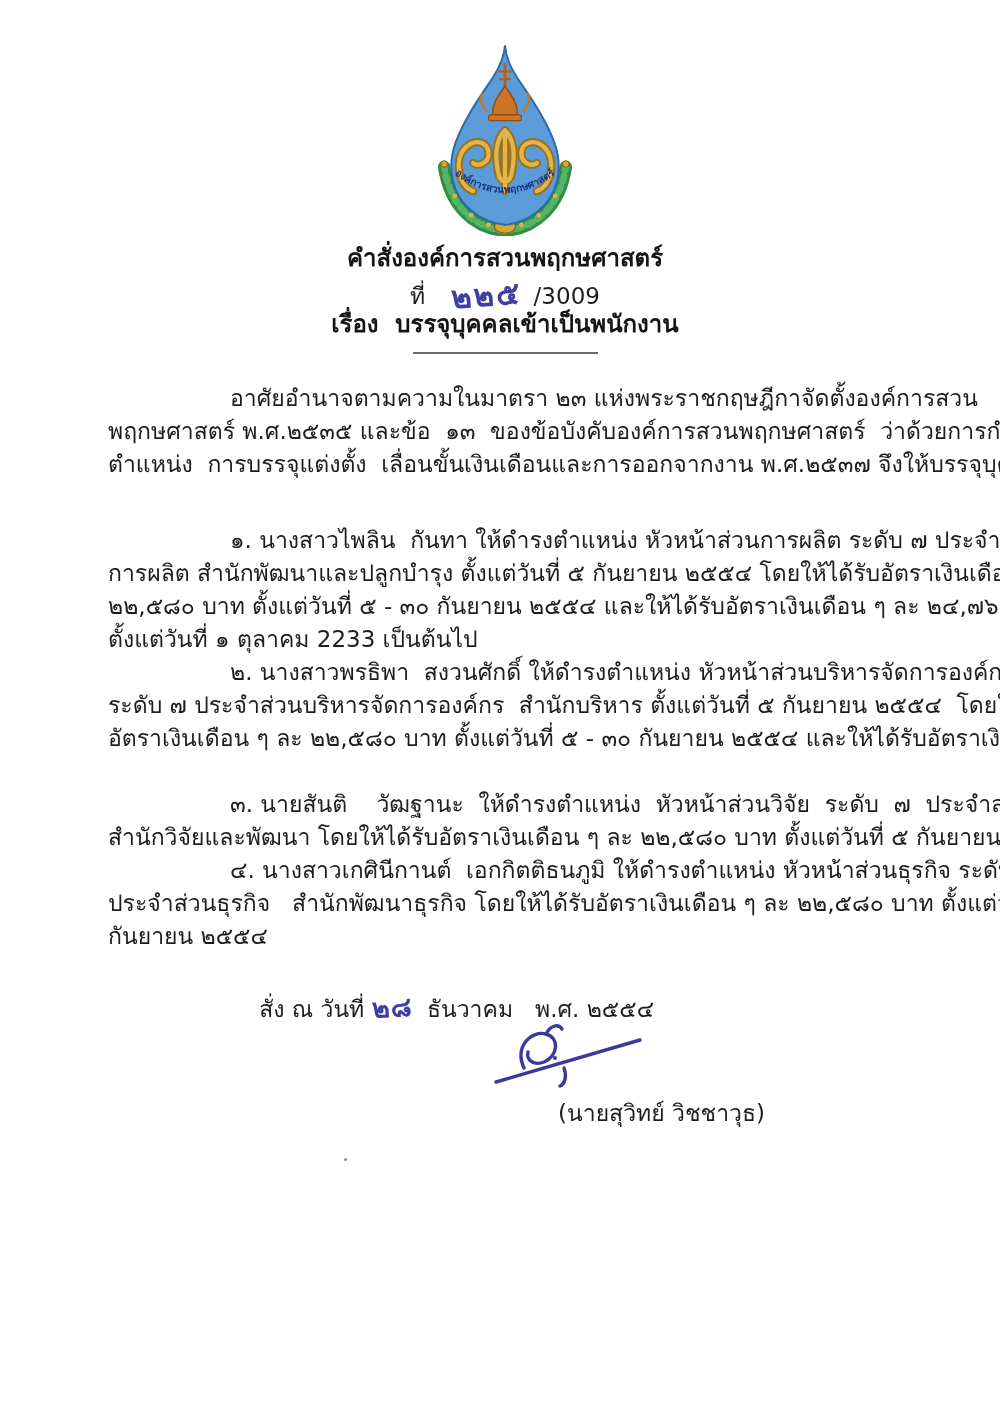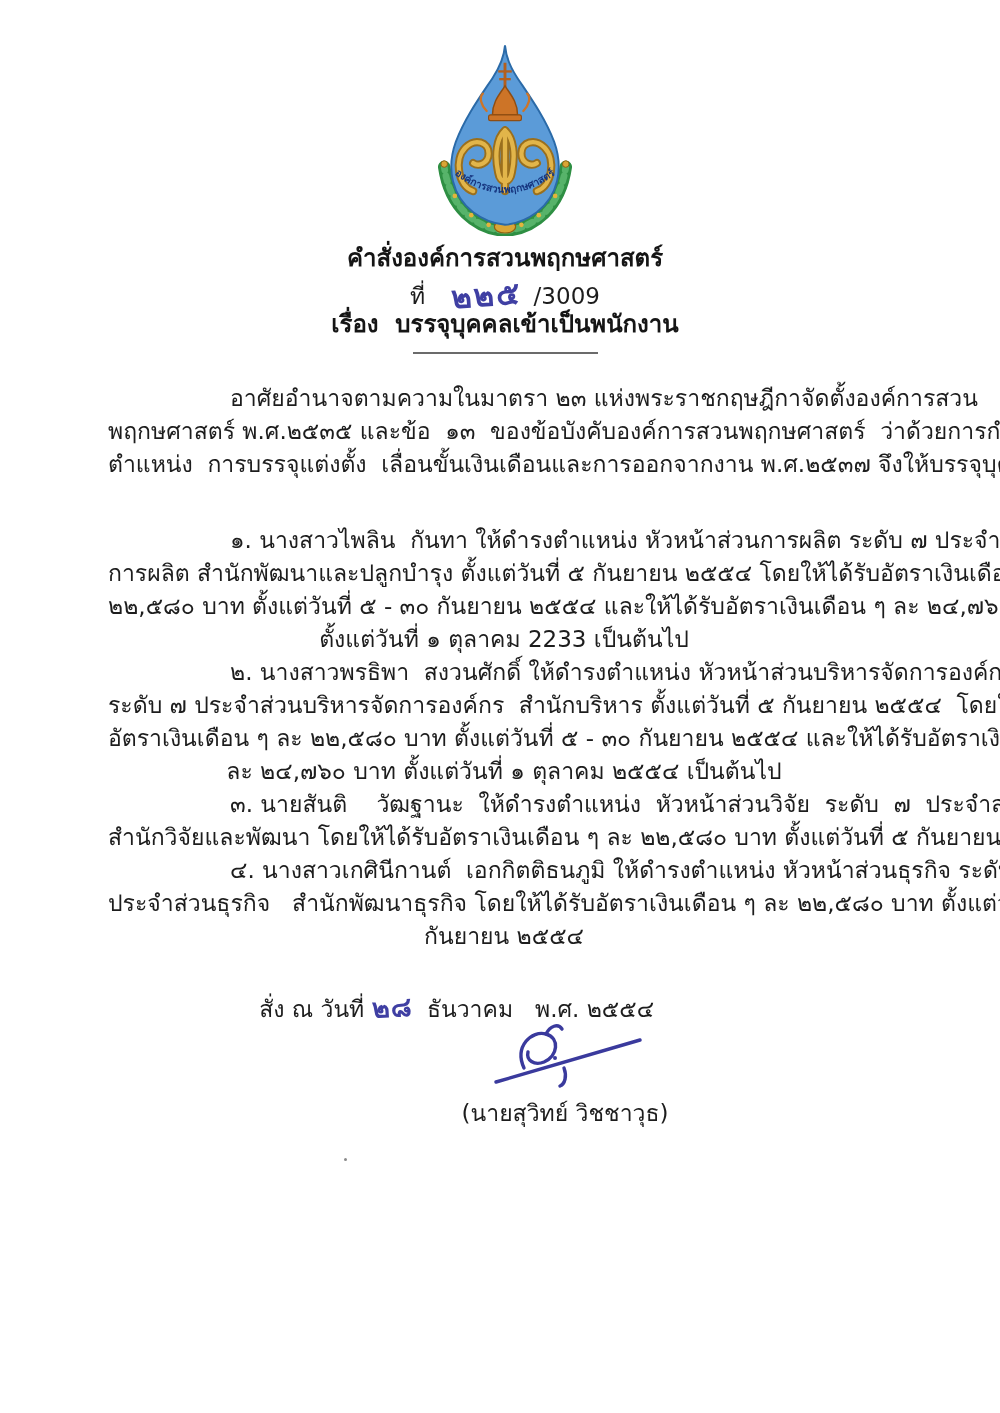--- a/index.html
+++ b/index.html
@@ -14,29 +14,29 @@
   .doc-title { top:238px; font-size:24px; font-weight:bold; color:#151515; }
   .doc-number { top:268px; font-size:23px; }
   .doc-number .hand {
     display:inline-block; color:#3f3fa3; font-size:31px; font-weight:bold;
     transform:rotate(-4deg) translateY(2px); margin:0 12px 0 26px; letter-spacing:2px;
   }
   .doc-subject { top:304px; font-size:24px; font-weight:bold; white-space:pre; color:#151515; }
   .divider { top:352px; left:413px; width:185px; height:2px; background:#6b6b6b; }
 
   .para { position:absolute; left:108px; width:792px; font-size:23px; line-height:33px; }
-  .line { white-space:pre;text-align:center; }
+  .line { white-space:pre; }
   .indent { padding-left:122px; }
 
   .date-line { top:960px; left:230px; font-size:23px; white-space:pre; }
   .date-line .hand {
     display:inline-block; color:#3f3fa3; font-size:27px; font-weight:bold;
     transform:rotate(-3deg); margin:0 14px 0 8px; letter-spacing:1px;
   }
-  .sign-block { left:365px; width:400px; text-align:center; font-size:23px; }
+  .sign-block { left:365px; width:400px; text-align:right; font-size:23px; }
   .signer-name { top:1095px; }
   .signer-pos { top:1127px; }
   .speck { width:3px; height:3px; background:#8a8a8a; border-radius:50%; }
 </style>
 </head>
 <body>
 
 <div class="page">
 
   <div class="abs" style="left:423px; top:40px; width:164px; height:196px;">
@@ -112,21 +112,20 @@
     <div class="line indent">๑. นางสาวไพลิน  กันทา ให้ดำรงตำแหน่ง หัวหน้าส่วนการผลิต ระดับ ๗ ประจำส่วน</div>
     <div class="line">การผลิต สำนักพัฒนาและปลูกบำรุง ตั้งแต่วันที่ ๕ กันยายน ๒๕๕๔ โดยให้ได้รับอัตราเงินเดือน ๆ ละ</div>
     <div class="line">๒๒,๕๘๐ บาท ตั้งแต่วันที่ ๕ - ๓๐ กันยายน ๒๕๕๔ และให้ได้รับอัตราเงินเดือน ๆ ละ ๒๔,๗๖๐ บาท</div>
     <div class="line">ตั้งแต่วันที่ ๑ ตุลาคม 2233 เป็นต้นไป</div>
   </div>
 
   <div class="para" style="top:656px;">
     <div class="line indent">๒. นางสาวพรธิพา  สงวนศักดิ์ ให้ดำรงตำแหน่ง หัวหน้าส่วนบริหารจัดการองค์กร</div>
     <div class="line">ระดับ ๗ ประจำส่วนบริหารจัดการองค์กร  สำนักบริหาร ตั้งแต่วันที่ ๕ กันยายน ๒๕๕๔  โดยให้ได้รับ</div>
     <div class="line">อัตราเงินเดือน ๆ ละ ๒๒,๕๘๐ บาท ตั้งแต่วันที่ ๕ - ๓๐ กันยายน ๒๕๕๔ และให้ได้รับอัตราเงินเดือน ๆ</div>
-    <div class="line">ละ ๒๔,๗๖๐ บาท ตั้งแต่วันที่ ๑ ตุลาคม ๒๕๕๔ เป็นต้นไป</div>
   </div>
 
   <div class="para" style="top:788px;">
     <div class="line indent">๓. นายสันติ    วัฒฐานะ  ให้ดำรงตำแหน่ง  หัวหน้าส่วนวิจัย  ระดับ  ๗  ประจำส่วนวิจัย</div>
     <div class="line">สำนักวิจัยและพัฒนา โดยให้ได้รับอัตราเงินเดือน ๆ ละ ๒๒,๕๘๐ บาท ตั้งแต่วันที่ ๕ กันยายน ๒๕๕๔</div>
   </div>
 
   <div class="para" style="top:854px;">
     <div class="line indent">๔. นางสาวเกศินีกานต์  เอกกิตติธนภูมิ ให้ดำรงตำแหน่ง หัวหน้าส่วนธุรกิจ ระดับ ๗</div>
     <div class="line">ประจำส่วนธุรกิจ   สำนักพัฒนาธุรกิจ โดยให้ได้รับอัตราเงินเดือน ๆ ละ ๒๒,๕๘๐ บาท ตั้งแต่วันที่ ๕</div>

